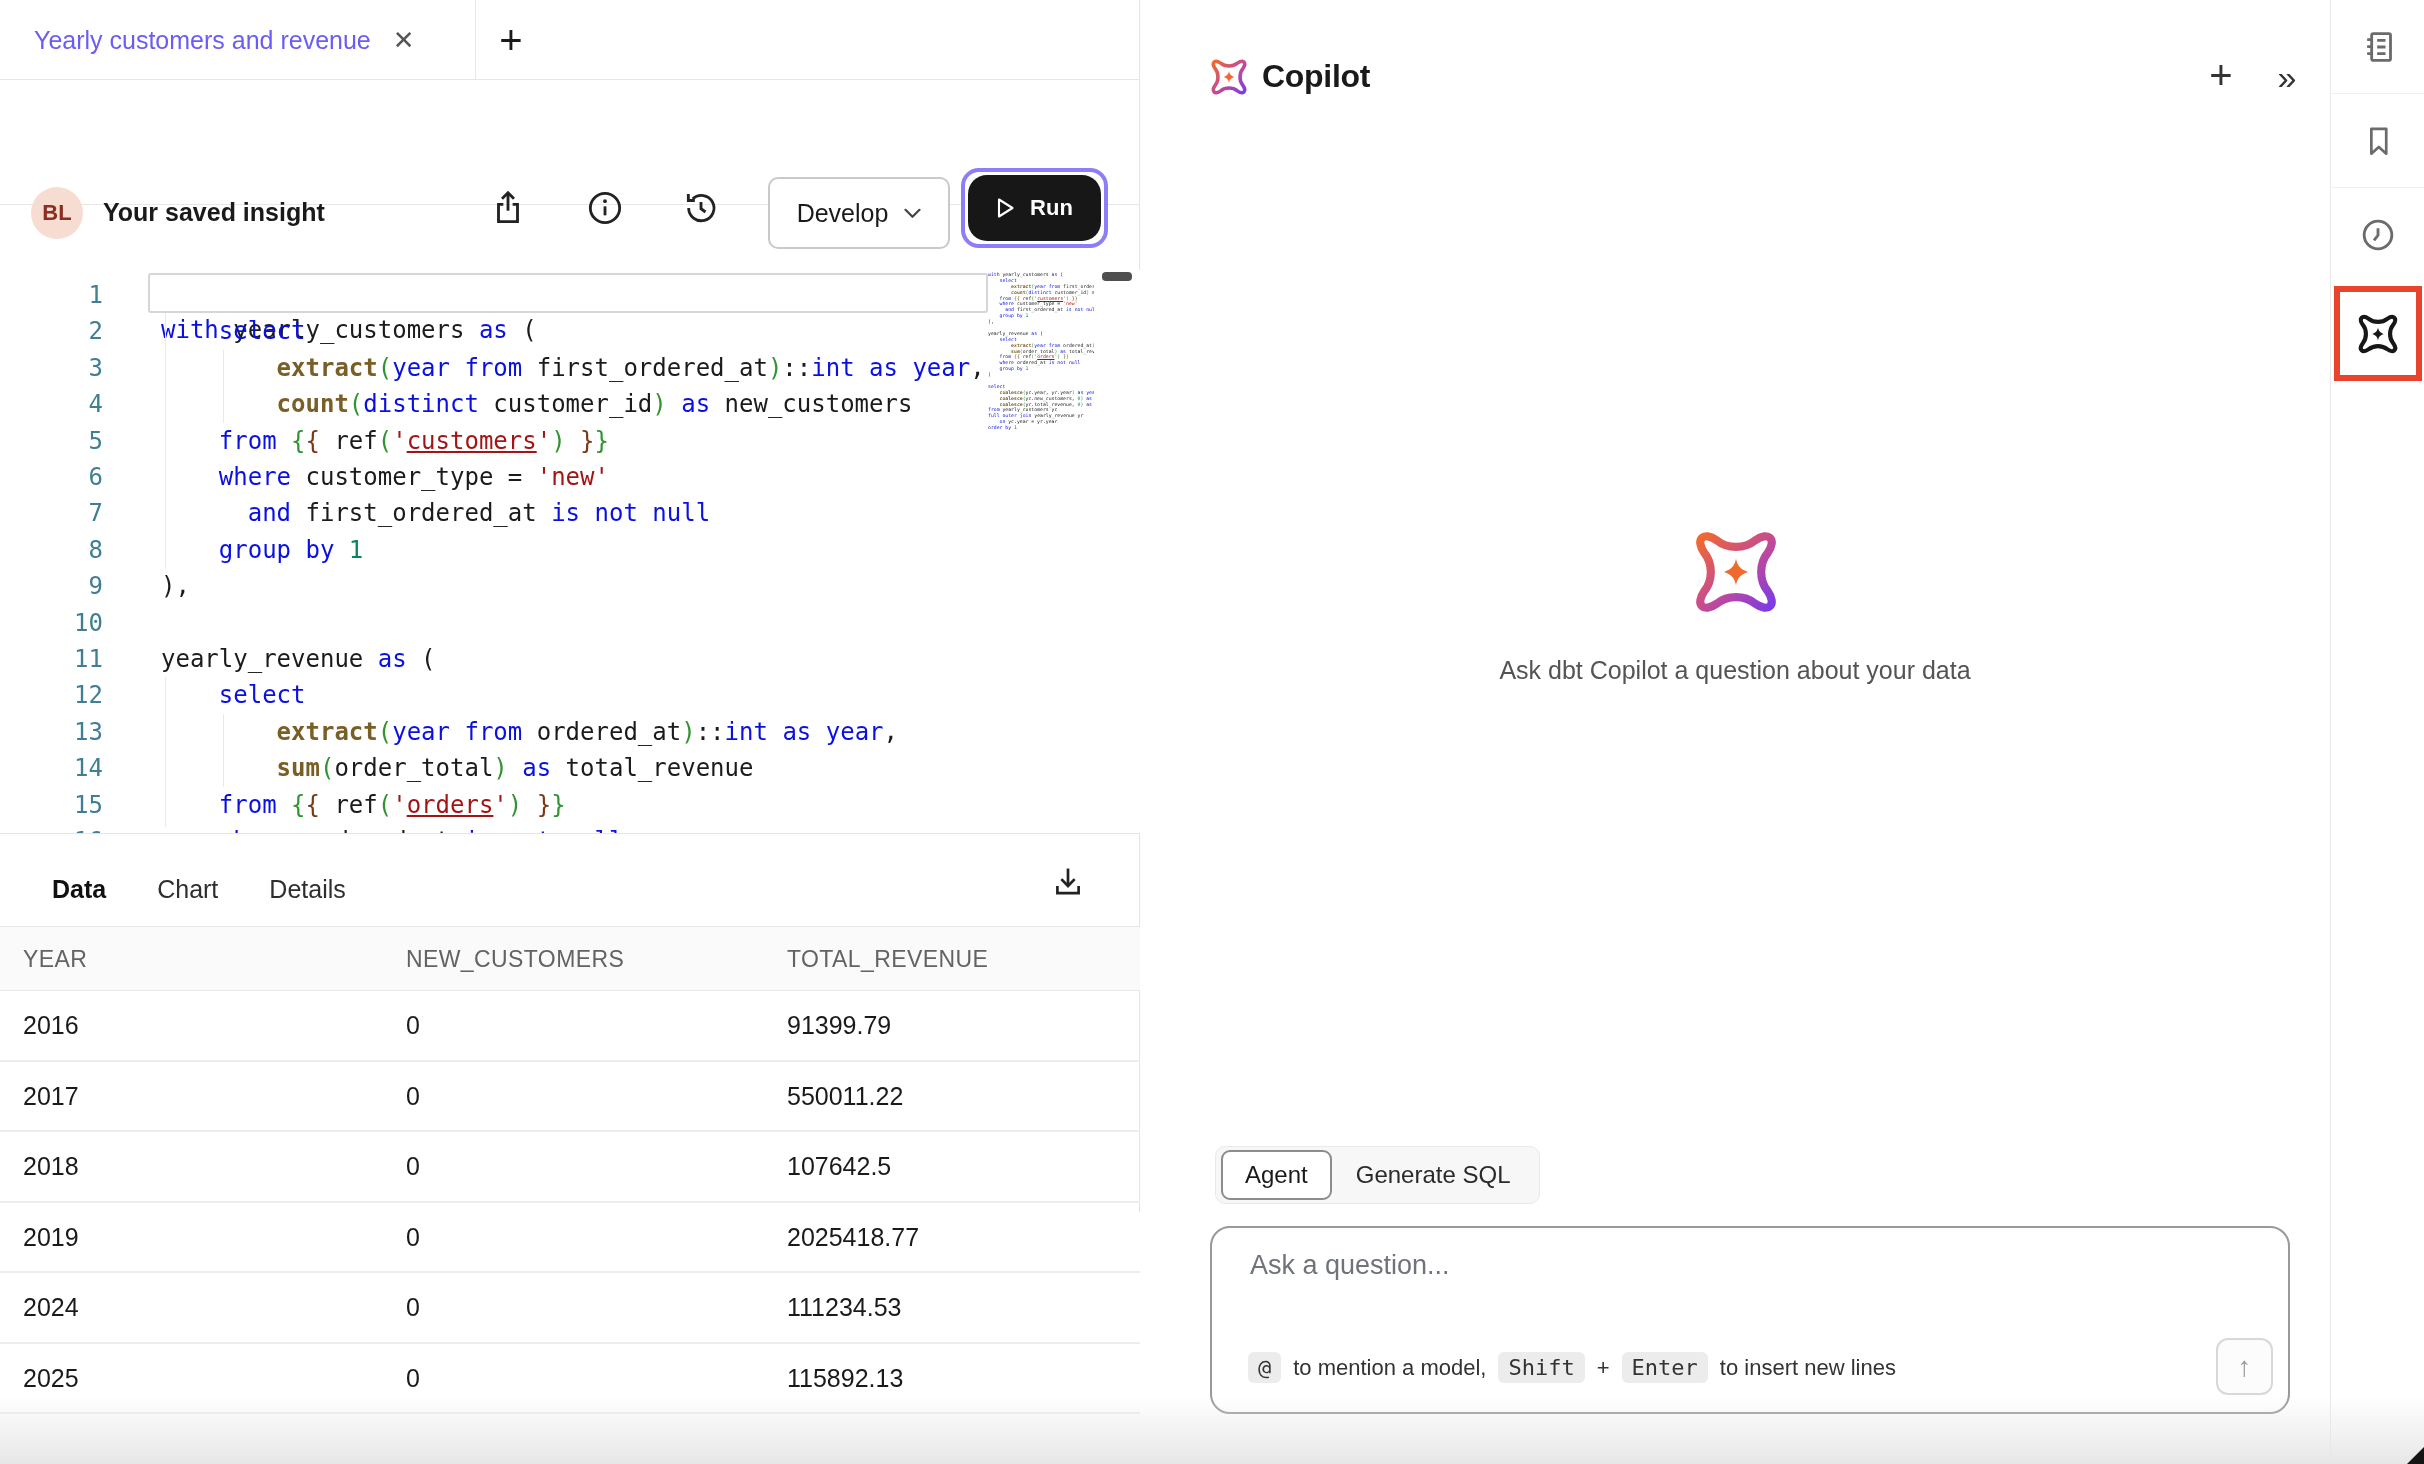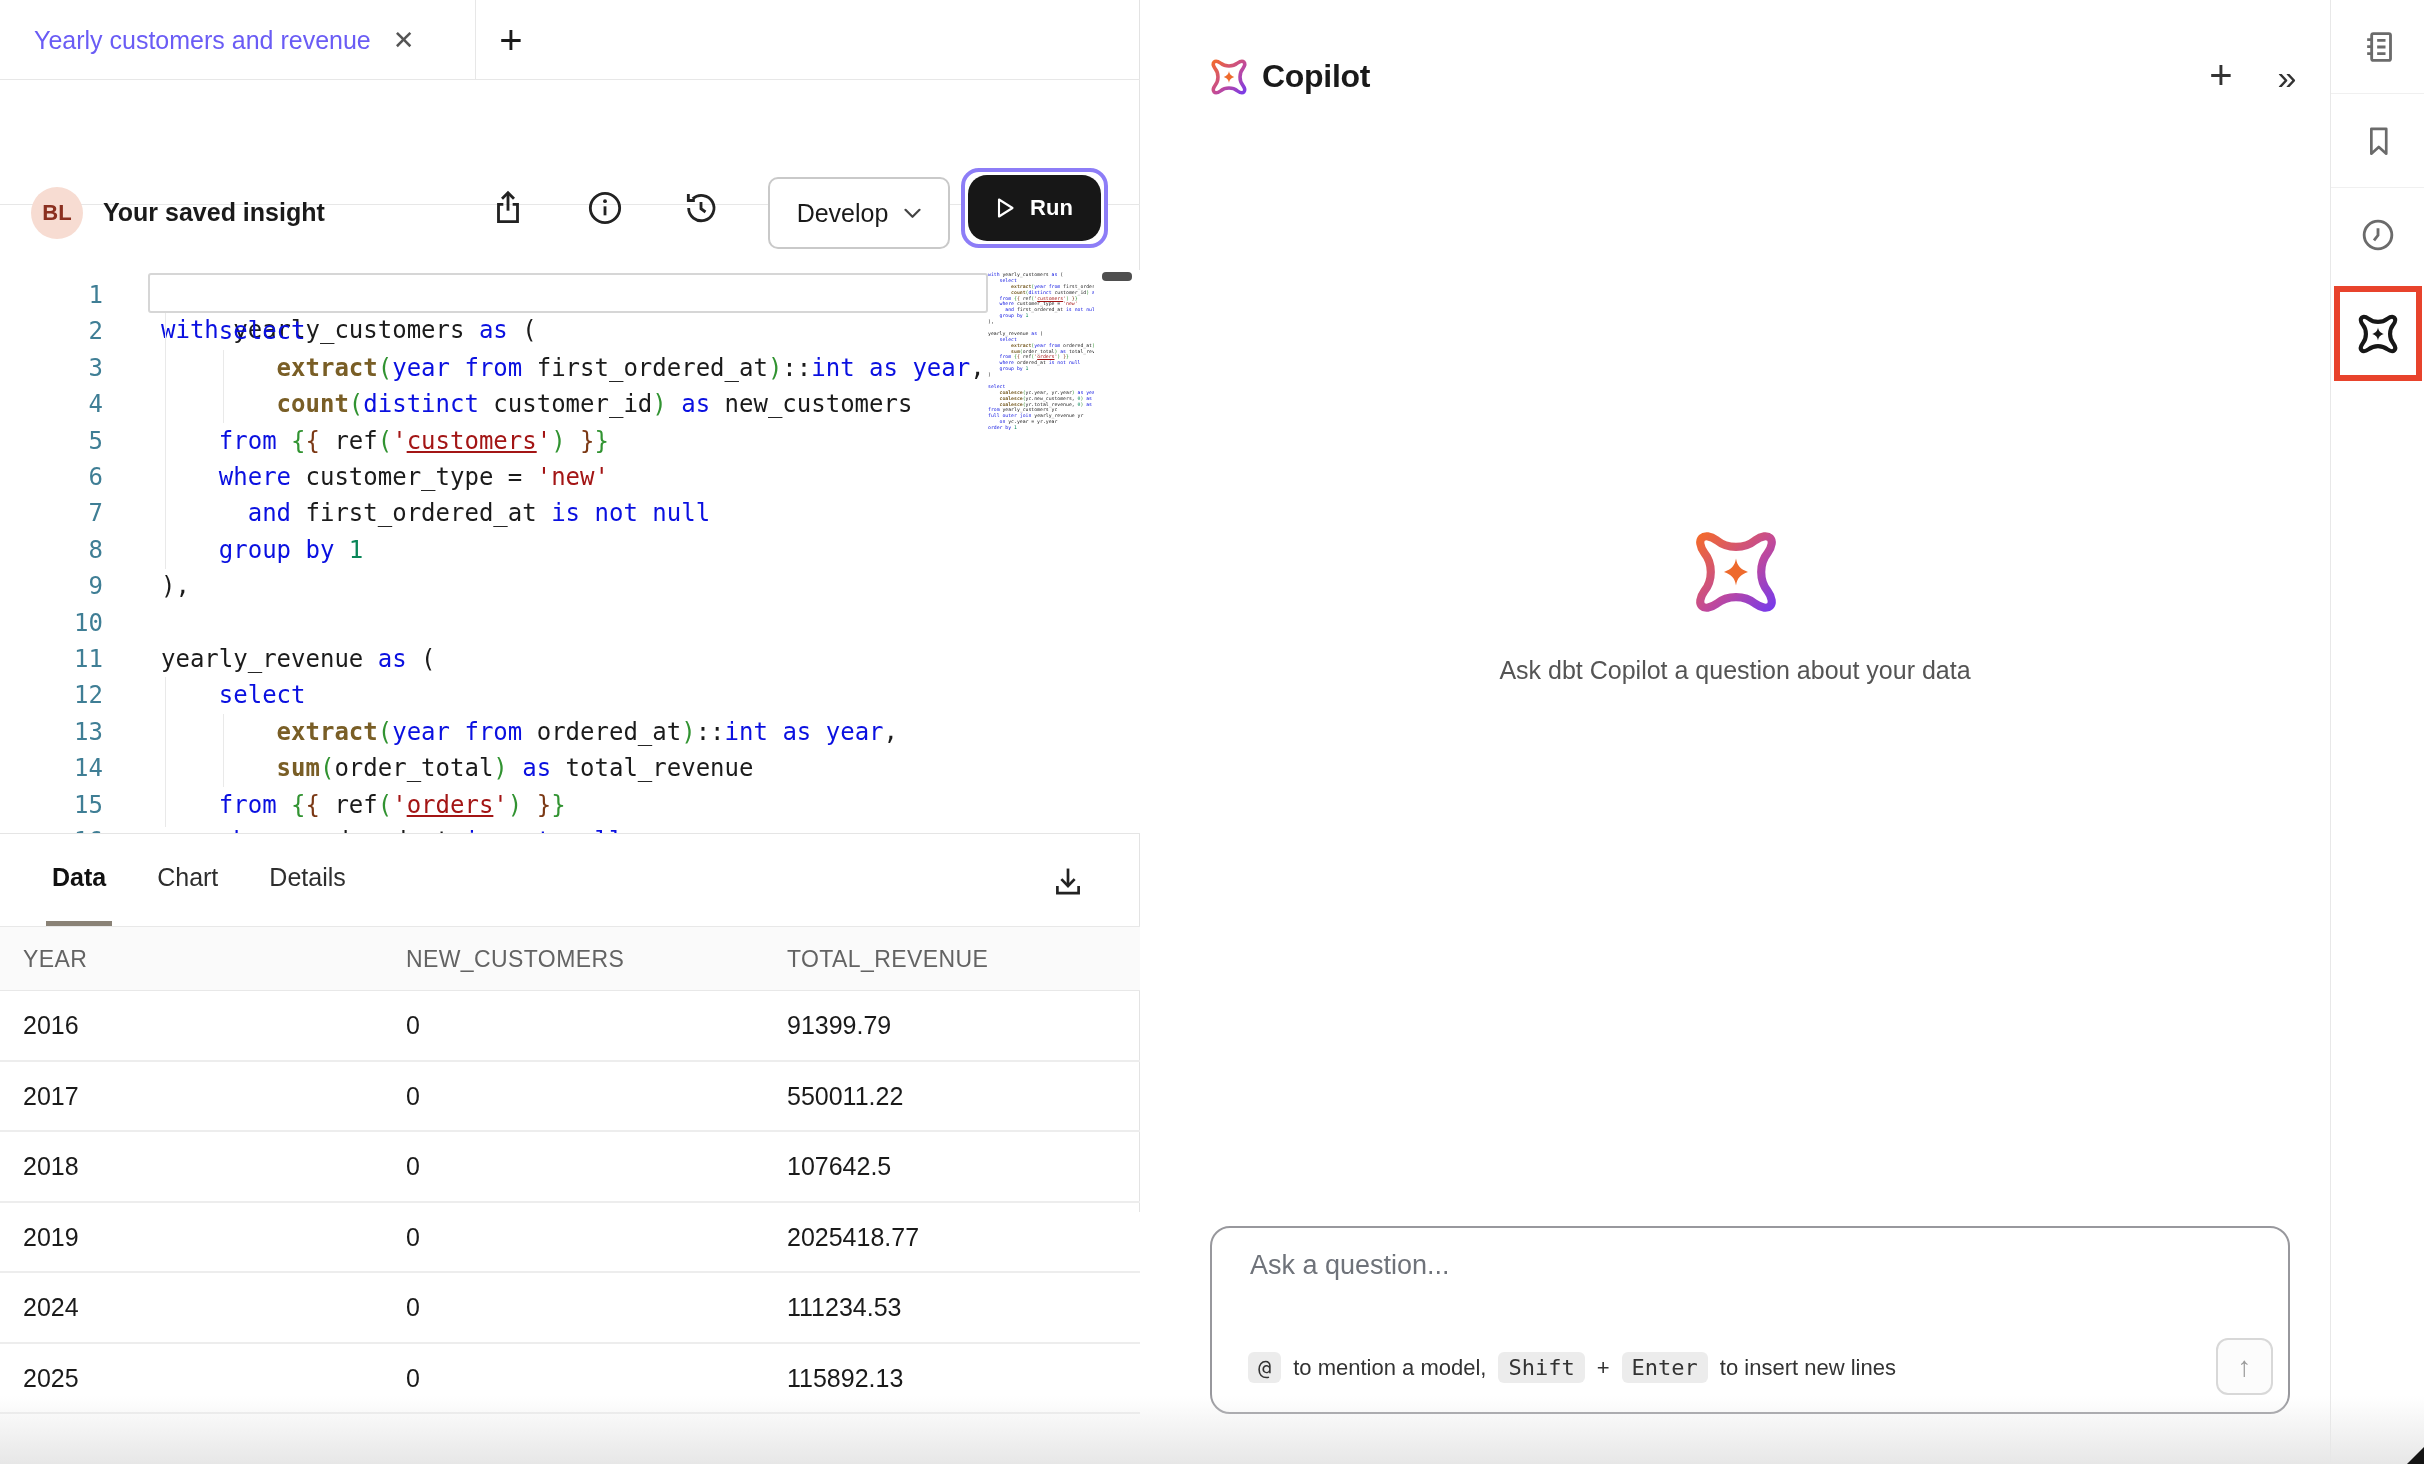--- a/index.html
+++ b/index.html
@@ -41,21 +41,21 @@
   .iguide{position:absolute;width:1px;background:#e9e9e9;}
   .tk-k{color:#0a10e0;} .tk-p{color:#1b1b1b;} .tk-f{color:#795e26;font-weight:bold;} .tk-s{color:#a31515;}
   .tk-u{color:#a31515;text-decoration:underline;} .tk-n{color:#098658;} .tk-g{color:#319331;} .tk-b{color:#7b3814;}
   .minimap{left:988px;top:2px;width:106px;height:180px;overflow:hidden;}
   .mini-line{height:5.9px;font-family:"DejaVu Sans Mono",monospace;font-size:4.8px;line-height:5.9px;white-space:pre;}
   .scroll-thumb{left:1102px;top:2px;width:30px;height:9px;background:#4f4f4f;border-radius:4px;}
 
   
   .results{left:0;top:833px;width:1140px;height:631px;border-top:1px solid #e5e5e5;box-sizing:border-box;}
   .results-tabs{left:52px;top:0;height:92px;display:flex;gap:51px;}
-  .rtab{height:100%;display:flex;align-items:center;font-size:25px;color:#2e2e2e;border-bottom:5px solid transparent;box-sizing:border-box;padding:0 6px;margin:0 -6px;cursor:pointer;}
+  .rtab{height:100%;display:flex;align-items:center;font-size:25px;color:#2e2e2e;border-bottom:5px solid transparent;box-sizing:border-box;padding:0 6px;margin:12px -6px;cursor:pointer;}
   .rtab.active{font-weight:700;color:#111;border-bottom-color:#8a8276;}
   .dl-btn{left:1044px;top:24px;width:48px;height:48px;display:flex;align-items:center;justify-content:center;}
   .table-header{left:0;top:92px;width:1140px;height:65px;background:#fafafa;border-top:1px solid #e8e8e8;border-bottom:1px solid #e8e8e8;box-sizing:border-box;position:absolute;}
   .th{position:absolute;top:19px;font-size:23px;color:#636363;letter-spacing:.4px;}
   .table-body{left:0;top:157px;width:1140px;position:absolute;}
   .trow{position:relative;width:1140px;height:70.5px;border-bottom:2px solid #ededed;box-sizing:border-box;}
   .td{position:absolute;top:20px;font-size:25px;color:#1a1a1a;}
   .c0{left:23px;} .c1{left:406px;} .c2{left:787px;}
 
   
@@ -320,20 +320,24 @@
               <stop offset=".55" stop-color="#c1499a"></stop>
               <stop offset="1" stop-color="#7a3be8"></stop>
             </linearGradient>
           </defs>
         <path d="M30 17C41 26 59 26 70 17C84 7 93 16 83 30C74 41 74 59 83 70C93 84 84 93 70 83C59 74 41 74 30 83C16 93 7 84 17 70C26 59 26 41 17 30C7 16 16 7 30 17Z" stroke="url(#g2)" stroke-width="8.5" stroke-linejoin="round"></path>
         <path d="M50 36c1.5 8 4.5 11 12.5 14-8 3-11 6-12.5 14-1.5-8-4.5-11-12.5-14 8-3 11-6 12.5-14z" fill="#ee6a2d"></path>
       </svg>
     </div>
     <div class="abs cp-empty-text">Ask dbt Copilot a question about your data</div>
 
+    <div class="abs mode-wrap">
+      <div class="mode-agent">Agent</div>
+      <div class="mode-gen">Generate SQL</div>
+    </div>
 
     <div class="abs ask-box"></div>
     <div class="abs ask-ph">Ask a question...</div>
     <div class="abs hint-row">
       <span class="kbd">@</span>
       <span>to mention a model,</span>
       <span class="kbd">Shift</span>
       <span>+</span>
       <span class="kbd">Enter</span>
       <span>to insert new lines</span>

